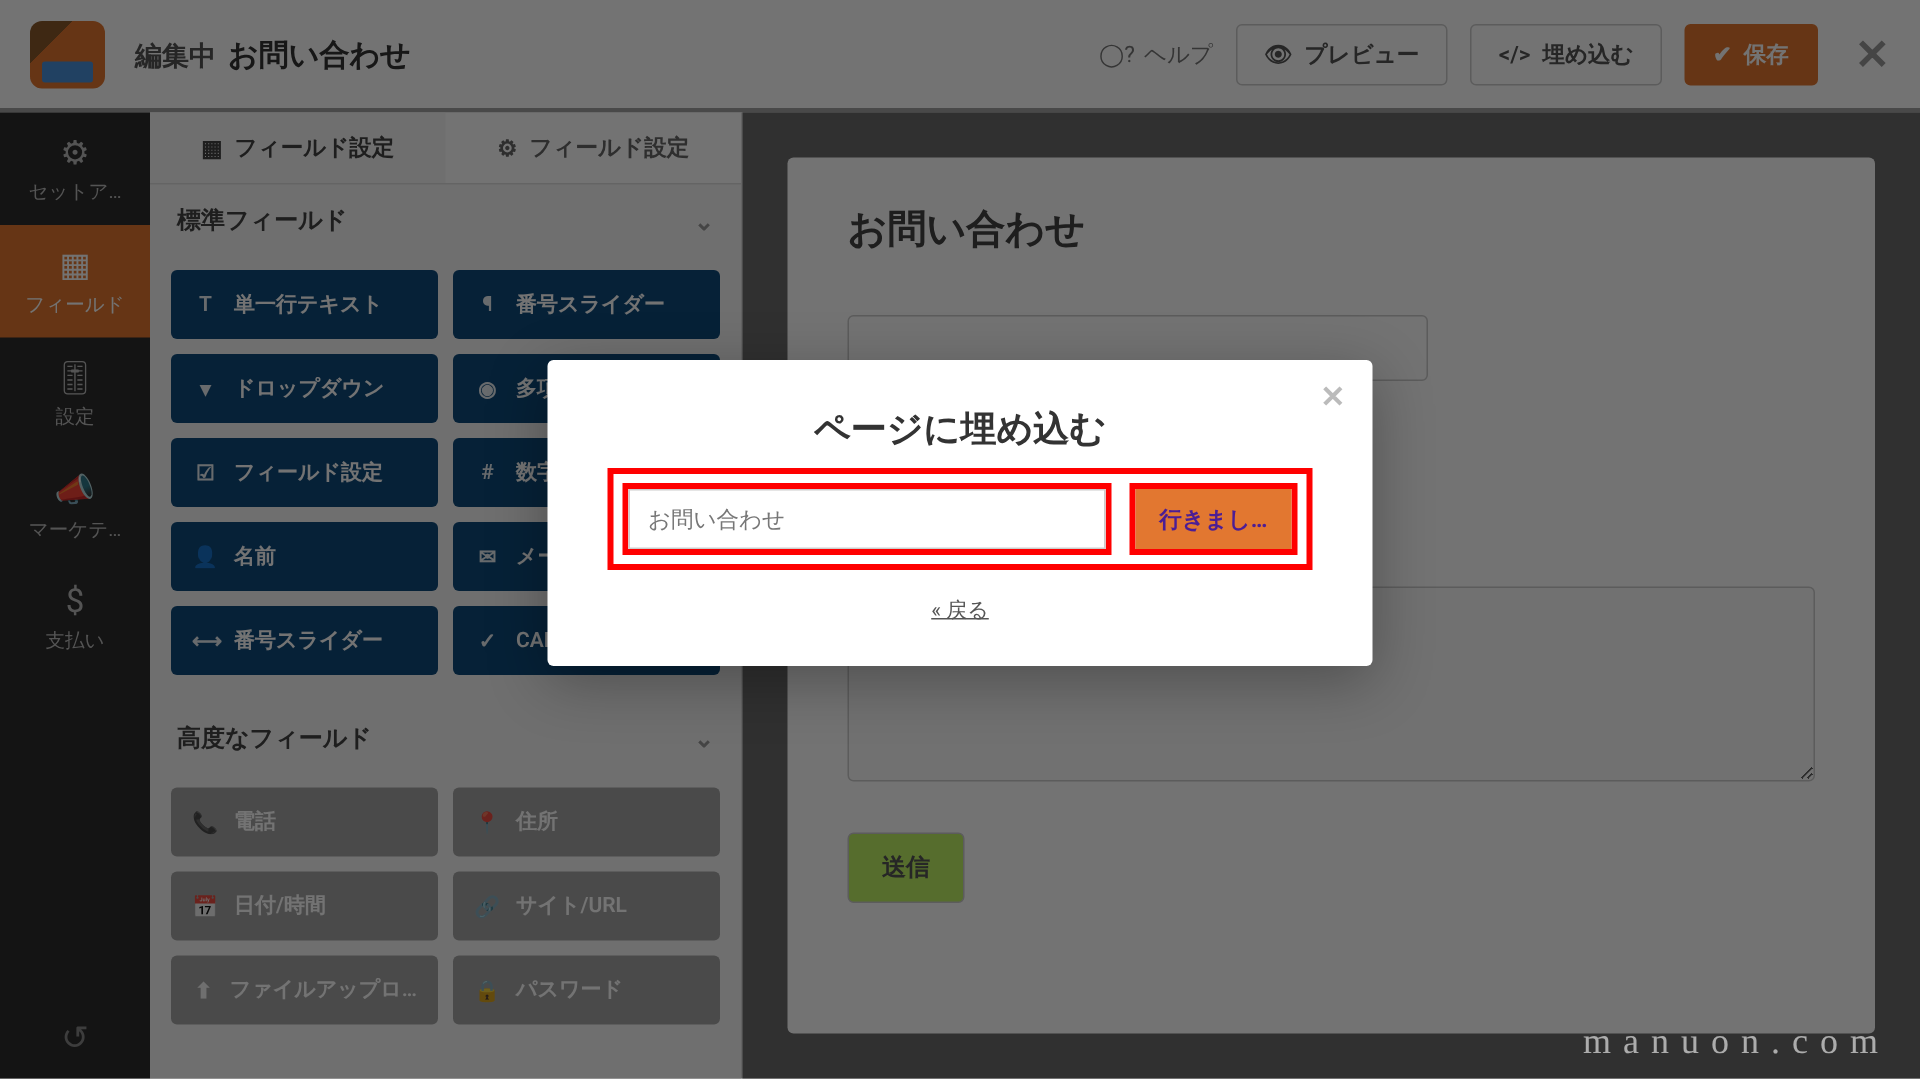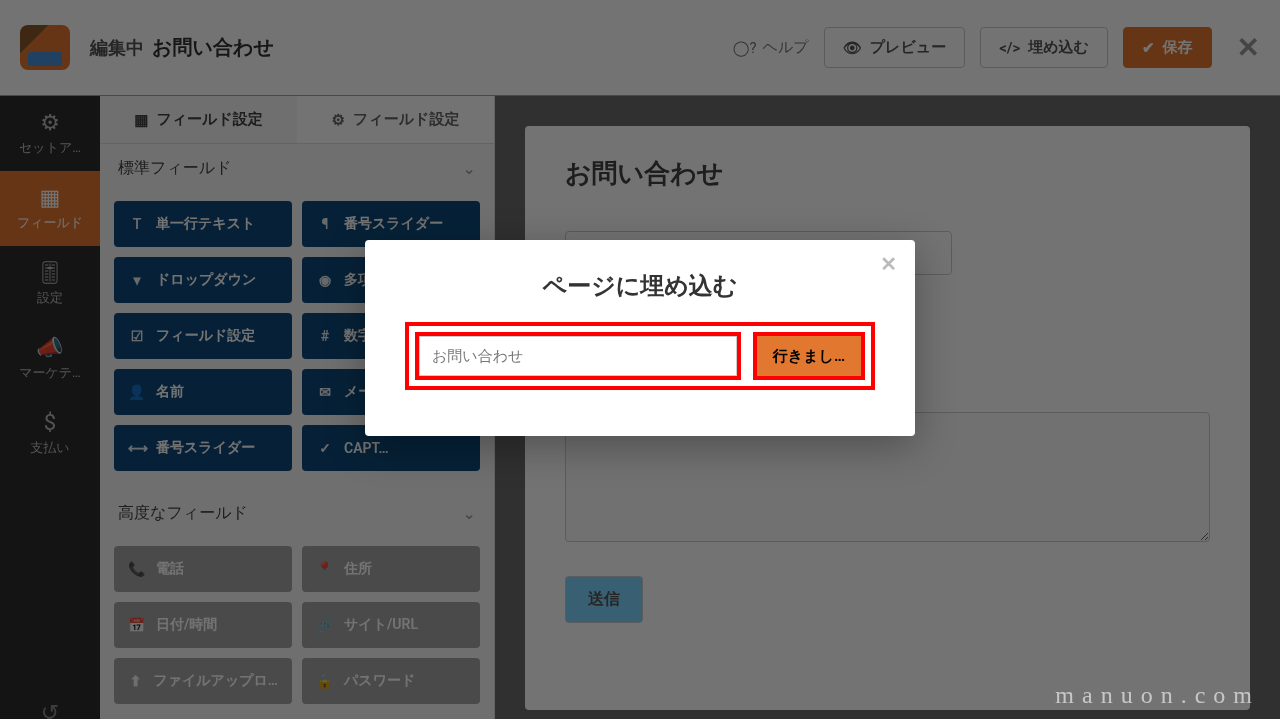--- a/index.html
+++ b/index.html
@@ -1,18 +1,18 @@
 <!DOCTYPE html>
 <html><head>
 <meta charset="utf-8">
 <style>
 * { margin: 0; padding: 0; box-sizing: border-box; font-family: -apple-system, BlinkMacSystemFont, "Segoe UI", Roboto, sans-serif; }
 body { width: 1280px; height: 719px; overflow: hidden; background: #f0f0f0; position: relative; }
 
-.topbar { height: 96px; background: #fff; border-bottom: 1px solid #a3a3a3; display: flex; align-items: center; padding: 0 20px; }
+.topbar { height: 75px; background: #fff; border-bottom: 3px solid #a3a3a3; display: flex; align-items: center; padding: 0 20px; }
 .logo { width: 50px; height: 45px; background: linear-gradient(135deg, #8b5a2b 30%, #e27730 30%); border-radius: 8px; margin-right: 20px; position: relative; }
 .logo::after { content: ""; position: absolute; bottom: 4px; left: 8px; right: 8px; height: 14px; background: #4a90d9; border-radius: 2px; }
 .page-title-wrap { display: flex; align-items: baseline; gap: 8px; flex: 1; }
 .page-title-prefix { font-size: 18px; color: #555; font-weight: 600; }
 .page-title { font-size: 20px; color: #333; font-weight: 700; }
 .topbar-actions { display: flex; align-items: center; gap: 15px; }
 .help-link { display: flex; align-items: center; gap: 6px; color: #777; font-size: 15px; cursor: pointer; }
 .btn { display: flex; align-items: center; gap: 8px; padding: 10px 18px; border: 1px solid #ccc; border-radius: 4px; background: #fff; color: #555; font-size: 15px; cursor: pointer; font-weight: 600; }
 .btn-primary { background: #e27730; border-color: #e27730; color: #fff; }
 .close-top { font-size: 28px; color: #999; cursor: pointer; margin-left: 10px; font-weight: bold; }
@@ -22,47 +22,47 @@
 .sidenav-item { height: 75px; display: flex; flex-direction: column; align-items: center; justify-content: center; gap: 4px; color: #bbb; font-size: 13px; cursor: pointer; }
 .sidenav-item.active { background: #e27730; color: #fff; }
 .sidenav-item .ico { font-size: 22px; }
 .sidenav-spacer { flex: 1; }
 .sidenav-history { height: 55px; display: flex; align-items: center; justify-content: center; color: #888; font-size: 22px; cursor: pointer; }
 
 .panel { width: 395px; background: #f7f7f7; border-right: 1px solid #ddd; overflow-y: auto; }
 .panel-tabs { display: flex; border-bottom: 1px solid #ddd; background: #fff; }
 .panel-tab { flex: 1; padding: 14px 10px; display: flex; align-items: center; justify-content: center; gap: 8px; font-size: 15px; color: #666; font-weight: 600; cursor: pointer; }
 .panel-tab.active { color: #444; background: #f7f7f7; }
-.section-header { display: flex; align-items: center; justify-content: space-between; padding: 14px 18px; font-size: 16px; font-weight: 400; color: #444; cursor: pointer; }
+.section-header { display: flex; align-items: center; justify-content: space-between; padding: 14px 18px; font-size: 16px; font-weight: 700; color: #444; cursor: pointer; }
 .chevron { color: #999; }
 .field-grid { display: grid; grid-template-columns: 1fr 1fr; gap: 10px; padding: 8px 14px 18px; }
 .field-btn { display: flex; align-items: center; gap: 10px; padding: 14px 14px; background: #0f4a7a; color: #fff; border-radius: 4px; font-size: 14px; font-weight: 600; cursor: pointer; white-space: nowrap; overflow: hidden; }
 .field-btn.locked { background: #a5a5a5; }
 .field-ico { width: 18px; text-align: center; opacity: 0.9; }
 
 .canvas { flex: 1; background: #6a6a6a; padding: 30px; overflow-y: auto; }
 .form-card { background: #fff; border-radius: 4px; padding: 30px 40px; min-height: 100%; }
 .form-title { font-size: 26px; font-weight: 800; color: #444; margin-bottom: 40px; }
 .form-field { margin-bottom: 30px; }
 .form-label { font-size: 15px; font-weight: 700; color: #444; margin-bottom: 8px; display: block; }
 .req { color: #d63638; }
 .form-input { width: 60%; padding: 12px; border: 1px solid #ccc; border-radius: 4px; font-size: 15px; }
 .form-textarea { width: 100%; min-height: 130px; padding: 12px; border: 1px solid #ccc; border-radius: 4px; background: #fafafa; }
-.submit-btn { padding: 12px 22px; background: #7dd3fc; border: 1px solid #ccc; border-radius: 4px; font-size: 16px; font-weight: 700; color: #555; cursor: pointer; }
+.submit-btn { padding: 12px 22px; background: #bef264; border: 1px solid #ccc; border-radius: 4px; font-size: 16px; font-weight: 700; color: #555; cursor: pointer; }
 
 .overlay { position: absolute; inset: 0; background: rgba(0,0,0,0.55); display: flex; align-items: flex-start; justify-content: center; padding-top: 240px; }
 .modal { width: 550px; background: #fff; border-radius: 4px; padding: 30px 40px 28px; position: relative; box-shadow: 0 10px 40px rgba(0,0,0,0.3); }
 .modal-close { position: absolute; top: 12px; right: 18px; font-size: 20px; color: #bbb; cursor: pointer; font-weight: bold; }
-.modal-title { font-size: 24px; font-weight: 800; color: #333; text-align: center; margin-bottom: 20px; }
+.modal-title { font-size: 24px; font-weight: 800; color: #333; text-align: center; margin-bottom: 10px; }
 .modal-sub { font-size: 15px; color: #666; text-align: center; margin-bottom: 22px; }
 .modal-row { display: flex; gap: 12px; padding: 6px; border: 4px solid #ff0000; margin-bottom: 18px; }
 .modal-input-wrap { flex: 1; border: 4px solid #ff0000; }
 .modal-input-wrap input { width: 100%; padding: 10px 12px; border: 1px solid #ccc; font-size: 15px; color: #777; }
 .modal-go-wrap { border: 4px solid #ff0000; }
-.modal-go-wrap button { padding: 10px 16px; background: #e27730; color: #000000; border: none; font-size: 15px; font-weight: 700; cursor: pointer; height: 100%; }
+.modal-go-wrap button { padding: 10px 16px; background: #e27730; color: #4c1d95; border: none; font-size: 15px; font-weight: 700; cursor: pointer; height: 100%; }
 .modal-back { text-align: center; font-size: 14px; color: #555; text-decoration: underline; cursor: pointer; }
 
 .watermark { position: absolute; bottom: 10px; right: 20px; font-size: 24px; letter-spacing: 8px; color: rgba(255,255,255,0.6); font-family: serif; pointer-events:none; }
 </style>
 </head>
 <body>
 
 <div class="topbar">
   <div class="logo"></div>
   <div class="page-title-wrap">
@@ -228,16 +228,17 @@
     <div class="modal-close">✕</div>
     <div class="modal-title">ページに埋め込む</div>
     <div class="modal-row">
       <div class="modal-input-wrap">
         <input value="お問い合わせ" style="">
       </div>
       <div class="modal-go-wrap">
         <button>行きまし…</button>
       </div>
     </div>
+    <div class="modal-back">« 戻る</div>
   </div>
 </div>
 
 <div class="watermark">manuon.com</div>
 
 </body></html>

